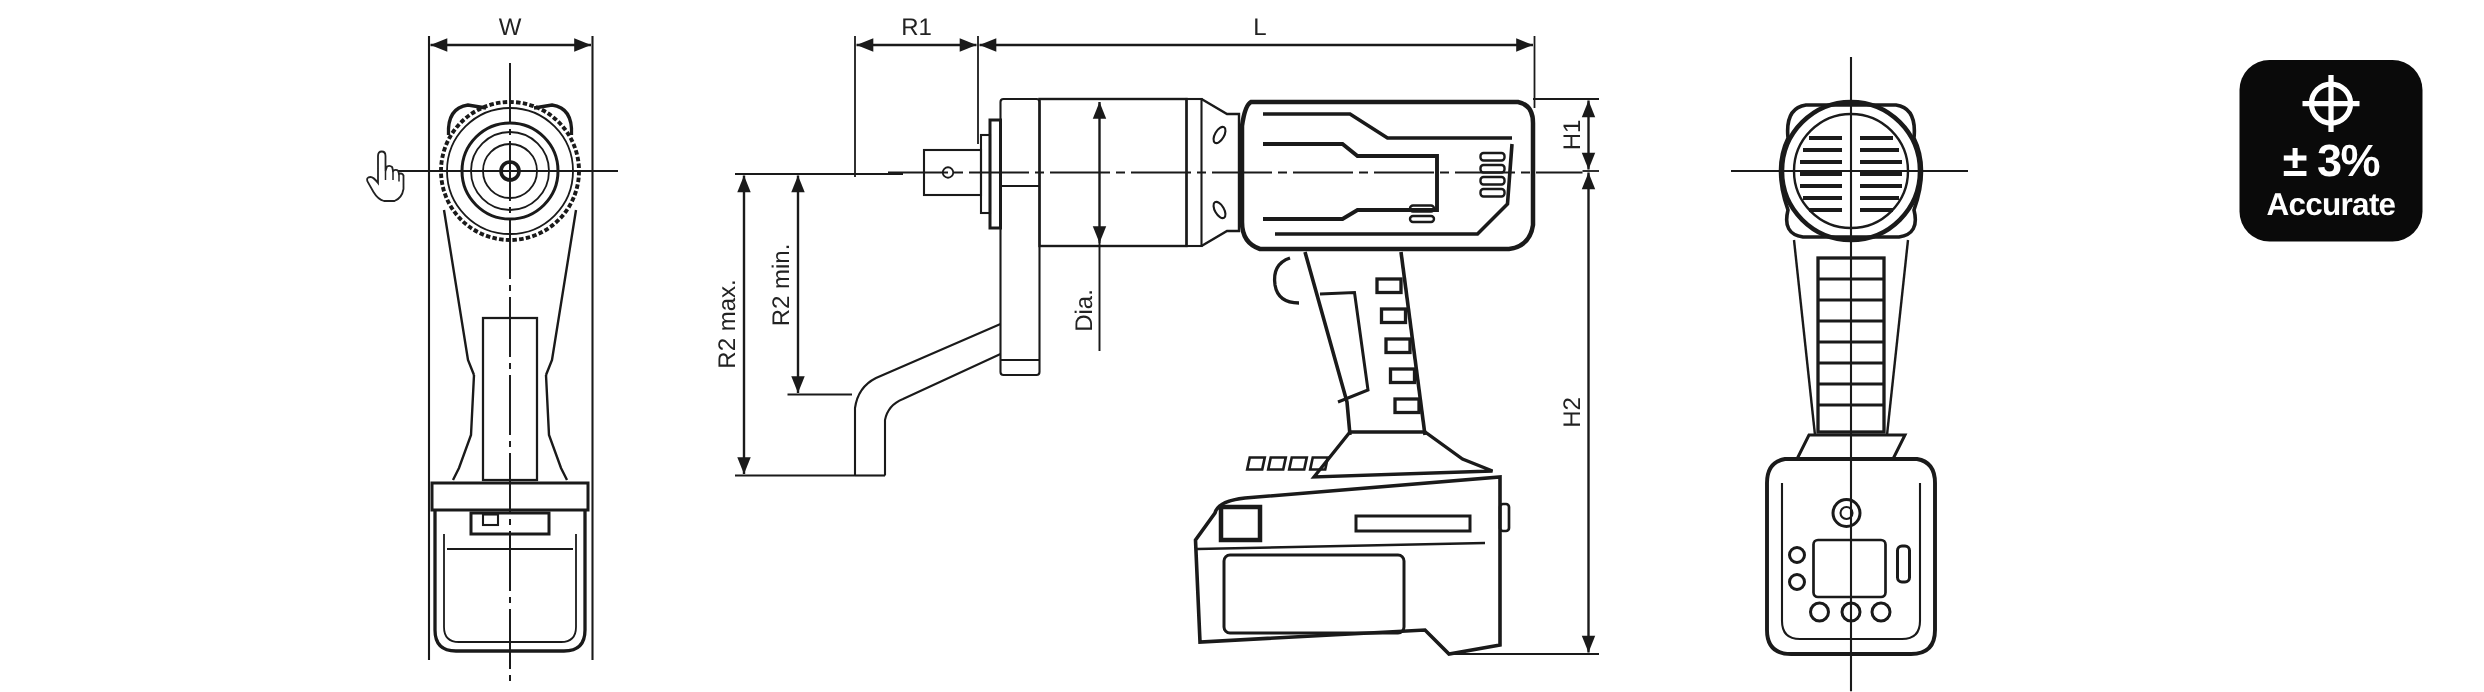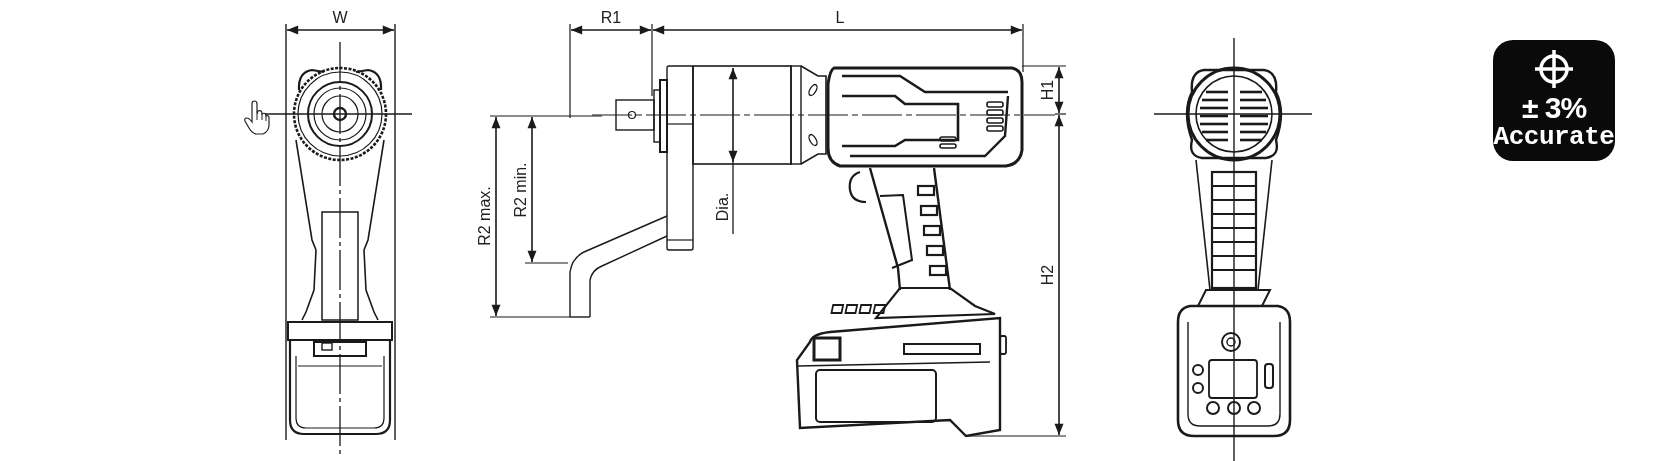--- a/index.html
+++ b/index.html
@@ -7,23 +7,23 @@
          font-family: "Liberation Sans", sans-serif; }
   #stage { position: absolute; left: 0; top: 0; width: 1656px; height: 461px; }
   svg text { font-family: "Liberation Sans", sans-serif; fill: #222; }
   .dim-label { font-size: 16px; }
   .badge { position: absolute; left: 1493px; top: 40px; width: 122px; height: 121px;
            background: #0a0a0a; border-radius: 20px; color: #fff; text-align: center; }
   .badge .target { position: absolute; left: 40px; top: 8px; width: 42px; height: 42px; }
   .badge .pct { position: absolute; left: 0; right: 0; top: 52px; font-size: 30px;
                 font-weight: bold; letter-spacing: -1px; line-height: 32px;
                 font-family: "Liberation Sans", sans-serif; }
-  .badge .acc { position: absolute; left: 0; right: 0; top: 84px; font-size: 26px;
+  .badge .acc { position: absolute; left: 0; right: 0; top: 84px; font-size: 21px;
                 font-weight: bold; line-height: 26px; letter-spacing: -0.5px;
-                font-family: Liberation Mono, monospace; }
+                font-family: Liberation Sans, sans-serif; }
   .cursor { position: absolute; left: 244px; top: 100px; width: 28px; height: 36px; }
 </style>
 </head>
 <body>
 
 <div id="stage">
 <svg width="1656" height="461" viewBox="0 0 1656 461" xmlns="http://www.w3.org/2000/svg">
   <defs>
     <marker id="arr" viewBox="0 0 10 10" refX="10" refY="5" markerWidth="9" markerHeight="7" orient="auto-start-reverse">
       <path d="M0,1 L10,5 L0,9 z" fill="#1a1a1a"></path>

